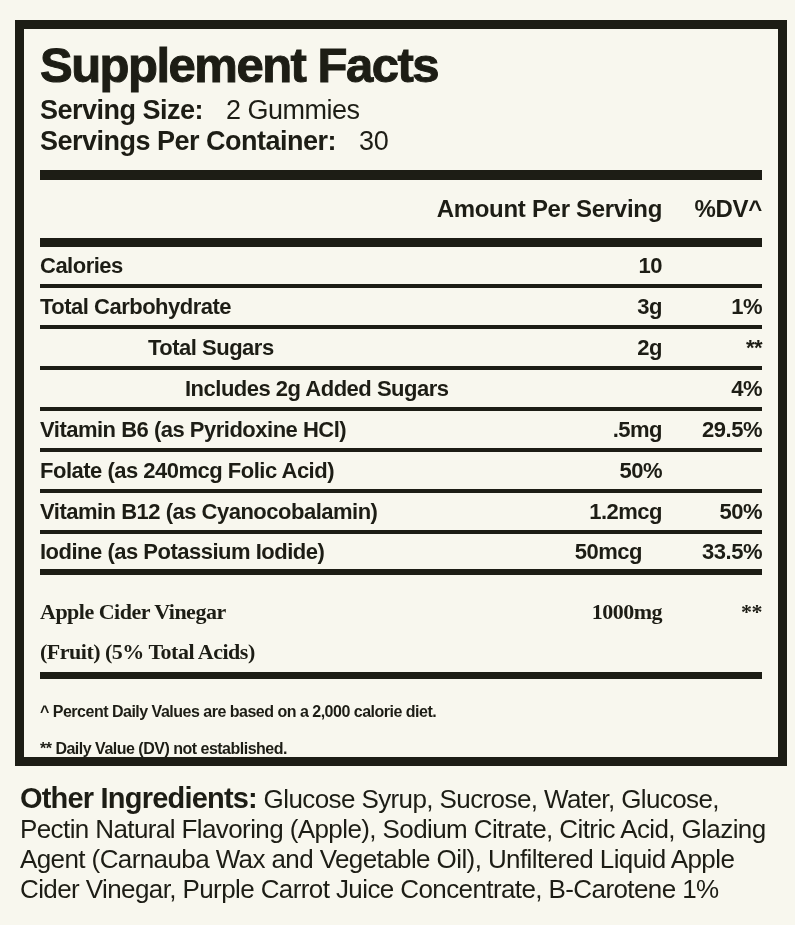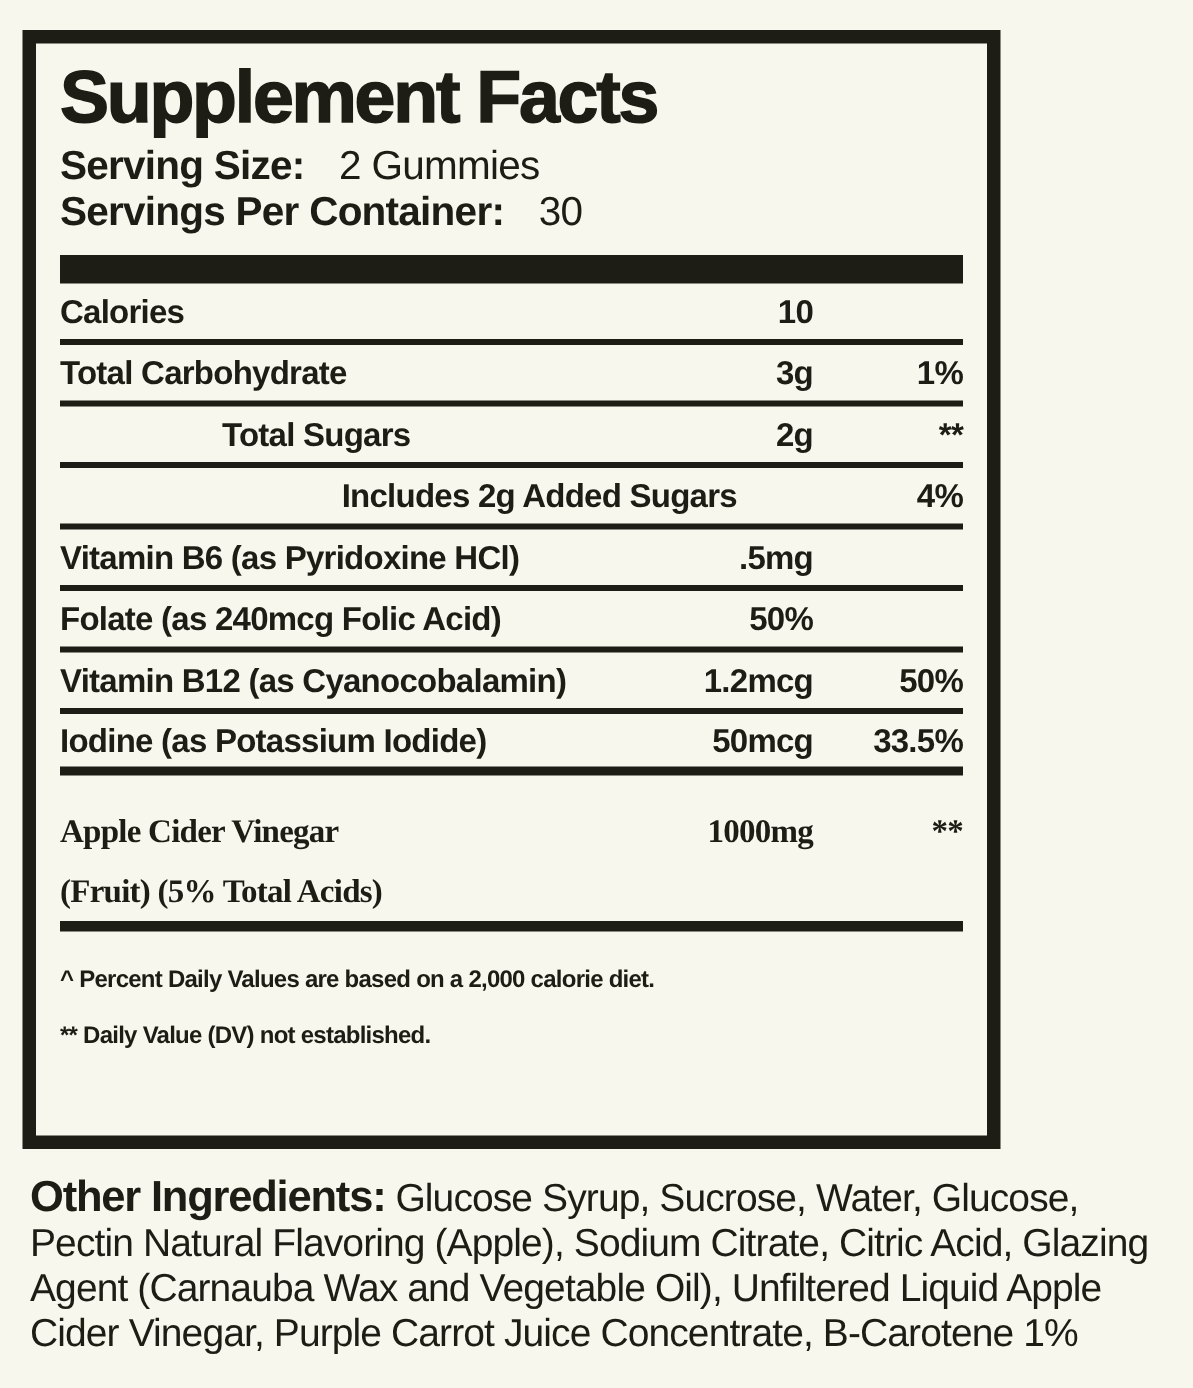--- a/index.html
+++ b/index.html
@@ -11,21 +11,21 @@
     width:795px;height:925px;
     background:var(--bg);
     color:var(--ink);
     font-family:"Liberation Sans",sans-serif;
     overflow:hidden;
     letter-spacing:-0.3px;
   }
   .panel{
     box-sizing:border-box;
     margin:20px 0 0 15px;
-    width:652px;height:746px;
+    width:772px;height:746px;
     border:9px solid var(--ink);
     padding:0 16px;
     background:var(--bg);
   }
   .sf-title{
     font-size:49px;
     font-weight:700;
     letter-spacing:-1.5px;
     line-height:52px;
     margin:10px 0 4px 0;
@@ -60,22 +60,22 @@
     min-height:41px;
     border-bottom:4px solid var(--ink);
     font-size:22px;
     font-weight:700;
     letter-spacing:-0.5px;
   }
   .sf-row .name{padding-right:8px;}
   .sf-row .amount{white-space:nowrap;}
   .sf-row .dv{text-align:right;white-space:nowrap;}
   .sf-row.indent-1 .name{padding-left:108px;}
-  .sf-row.indent-2 .name{padding-left:145px;text-align:center;}
-  .sf-row.sep-med{border-bottom-width:6px;}
+  .sf-row.indent-2 .name{padding-left:145px;}
+  .sf-row.sep-med{border-bottom-width:6px;gap:20px;}
   .sf-row.sep-none{border-bottom:none;}
   .sf-row.two-line{
     align-items:start;
     min-height:88px;
     padding-top:17px;
     line-height:40px;
     font-family:Liberation Serif, serif;
   }
   .footnotes{
     padding-top:14px;
@@ -107,20 +107,24 @@
     <span>Serving Size:</span>
     <span class="val">2 Gummies</span>
   </div>
   <div class="serving-line">
     <span>Servings Per Container:</span>
     <span class="val">30</span>
   </div>
 
   <div class="bar bar-1"></div>
 
+  <div class="head-row">
+    <div class="amount">Amount Per Serving</div>
+    <div class="dv">%DV^</div>
+  </div>
 
   <div class="bar bar-2"></div>
 
   <div class="sf-row">
     <div class="name">Calories</div>
     <div class="amount">10</div>
     <div class="dv"></div>
   </div>
 
   <div class="sf-row">
@@ -137,20 +141,21 @@
 
   <div class="sf-row indent-2">
     <div class="name">Includes 2g Added Sugars</div>
     <div class="amount"></div>
     <div class="dv">4%</div>
   </div>
 
   <div class="sf-row">
     <div class="name">Vitamin B6 (as Pyridoxine HCl)</div>
     <div class="amount">.5mg</div>
+    <div class="dv">29.5%</div>
   </div>
 
   <div class="sf-row">
     <div class="name">Folate (as 240mcg Folic Acid)</div>
     <div class="dv">50%</div>
   </div>
 
   <div class="sf-row">
     <div class="name">Vitamin B12 (as Cyanocobalamin)</div>
     <div class="amount">1.2mcg</div>

